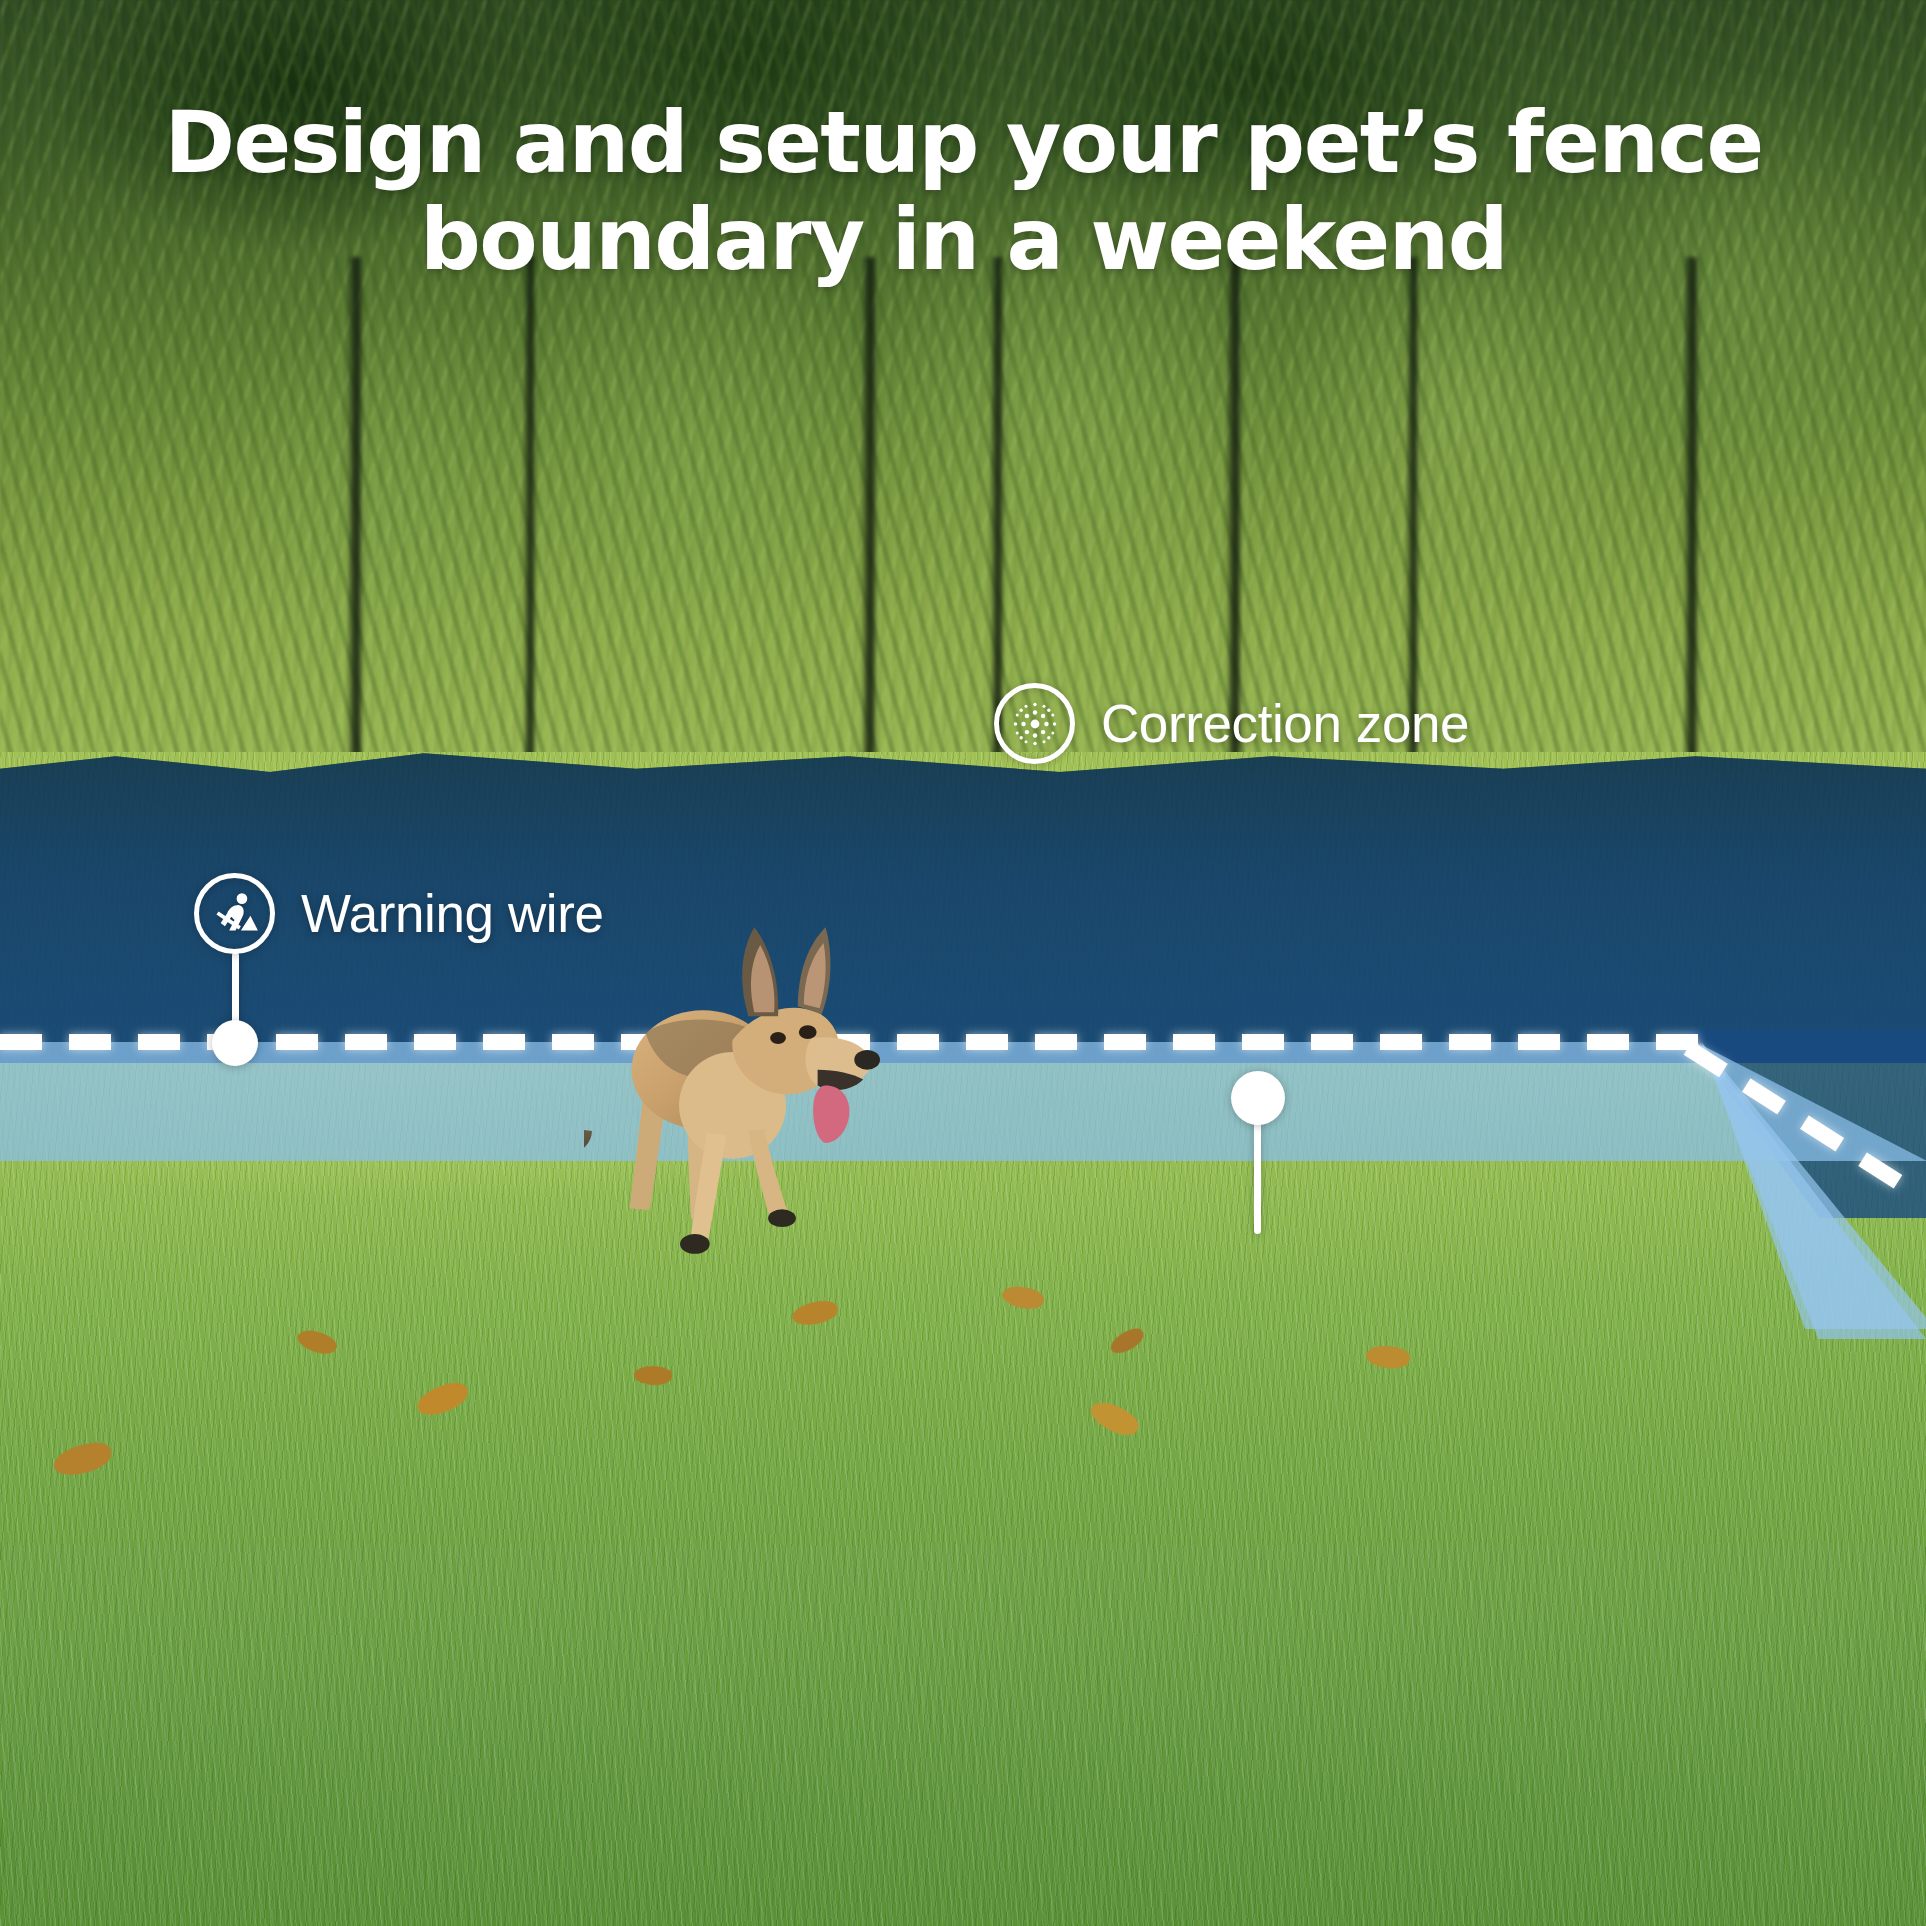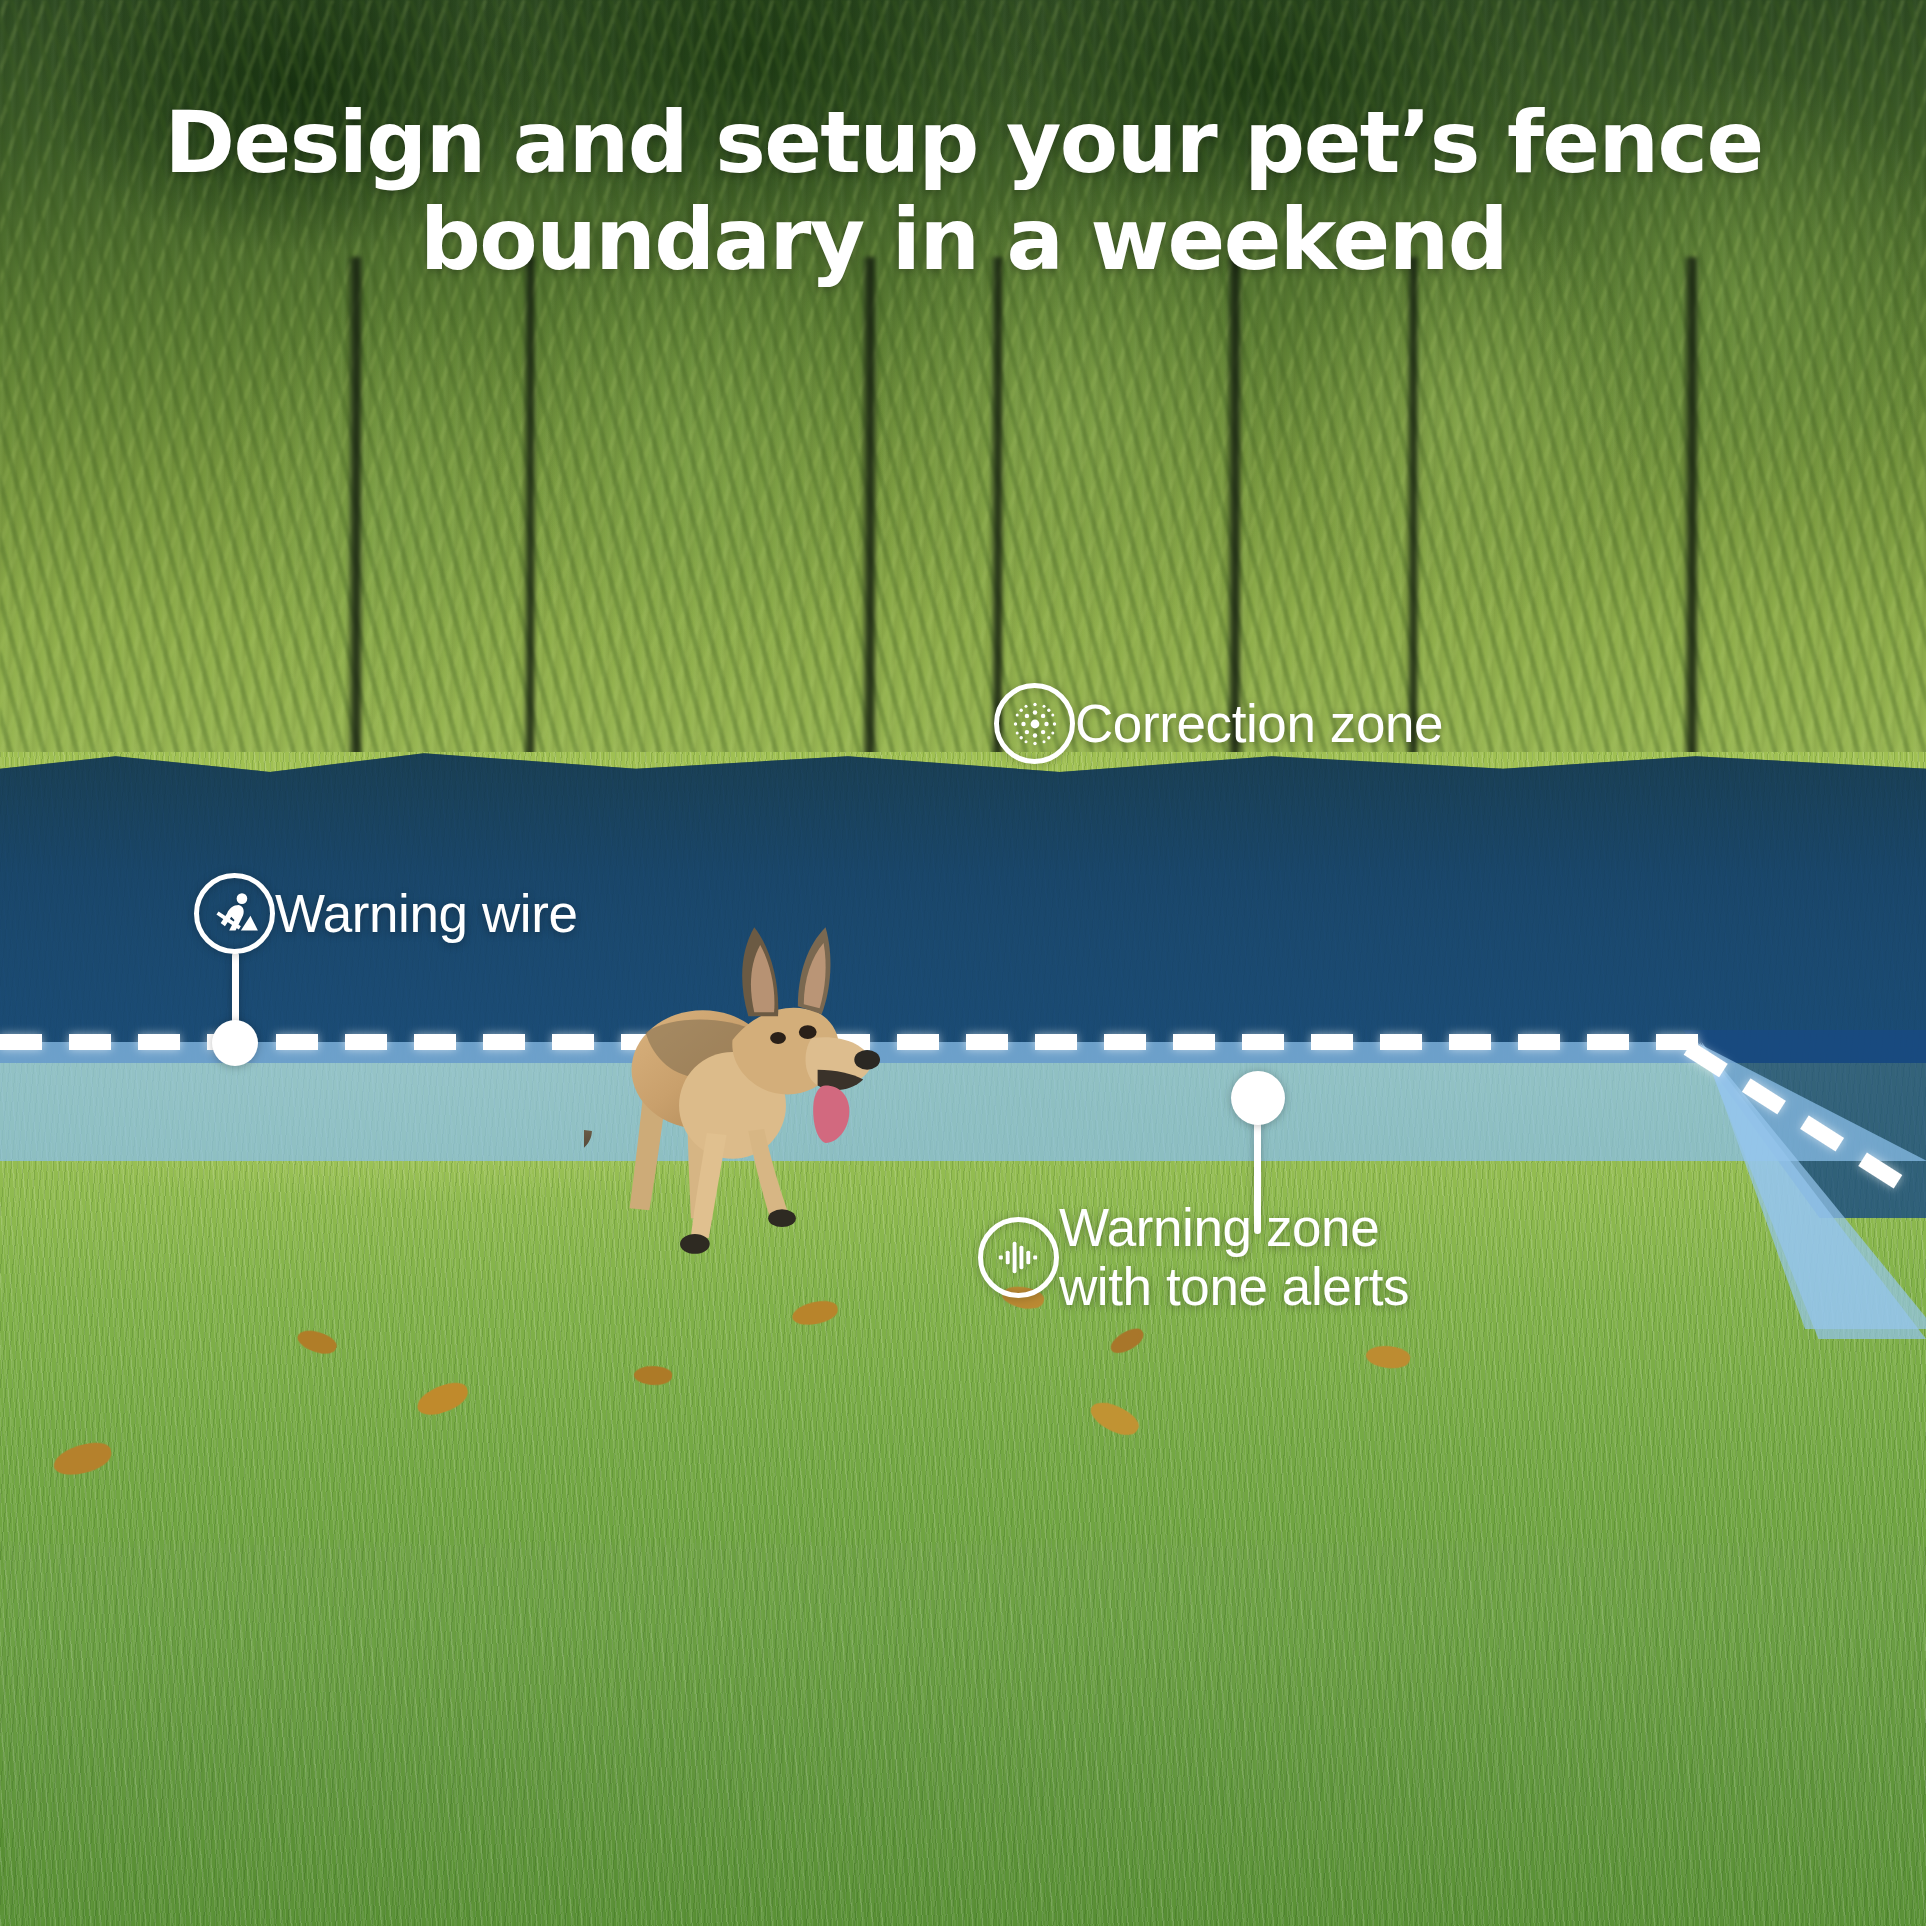--- a/index.html
+++ b/index.html
@@ -142,21 +142,21 @@
     font-family:"DejaVu Sans", sans-serif;
     font-weight:bold;
     font-size:85px;
     line-height:1.14;
     letter-spacing:-1.5px;
     text-shadow:0 2px 10px rgba(0,0,0,.30);
     padding:0 149px;
   }
 
   
-  .callout{ position:absolute; display:flex; align-items:center; }
+  .callout{ position:absolute; display:flex; align-items:center; gap:26px; }
   .callout-icon{
     width:81px; height:81px; flex:0 0 81px;
     border:5px solid #fff; border-radius:50%;
     display:flex; align-items:center; justify-content:center;
     filter:drop-shadow(0 1px 4px rgba(0,0,0,.25));
   }
   .callout-label{
     color:#fff; font-size:53px; font-weight:400;
     line-height:1.12; white-space:pre-line;
     text-shadow:0 2px 9px rgba(0,0,0,.33);
@@ -313,29 +313,15 @@
           <circle cx="42.8" cy="16" r="1.5"></circle>
         <circle cx="34" cy="7.2" r="1.5"></circle>
           <circle cx="16" cy="42.8" r="1.5"></circle>
         <circle cx="7.2" cy="16" r="1.5"></circle>
           <circle cx="42.8" cy="34" r="1.5"></circle>
       </svg>
     </div>
     <div class="callout-label">Correction zone</div>
   </div>
 
-  <div class="callout" id="callout-warning-zone">
-    <div class="callout-icon">
-      <svg width="51" height="51" viewBox="0 0 52 52" fill="#fff" xmlns="http://www.w3.org/2000/svg">
-        <rect x="6" y="24" width="4" height="4" rx="1"></rect>
-        <rect x="13" y="19" width="4" height="14" rx="1.6"></rect>
-        <rect x="20" y="10" width="4" height="32" rx="1.8"></rect>
-        <rect x="27" y="14" width="4" height="24" rx="1.8"></rect>
-        <rect x="34" y="19" width="4" height="14" rx="1.6"></rect>
-        <rect x="41" y="24" width="4" height="4" rx="1"></rect>
-      </svg>
-    </div>
-    <div class="callout-label">Warning zone
-with tone alerts</div>
-  </div>
 
 </div>
 
 
 </body></html>

